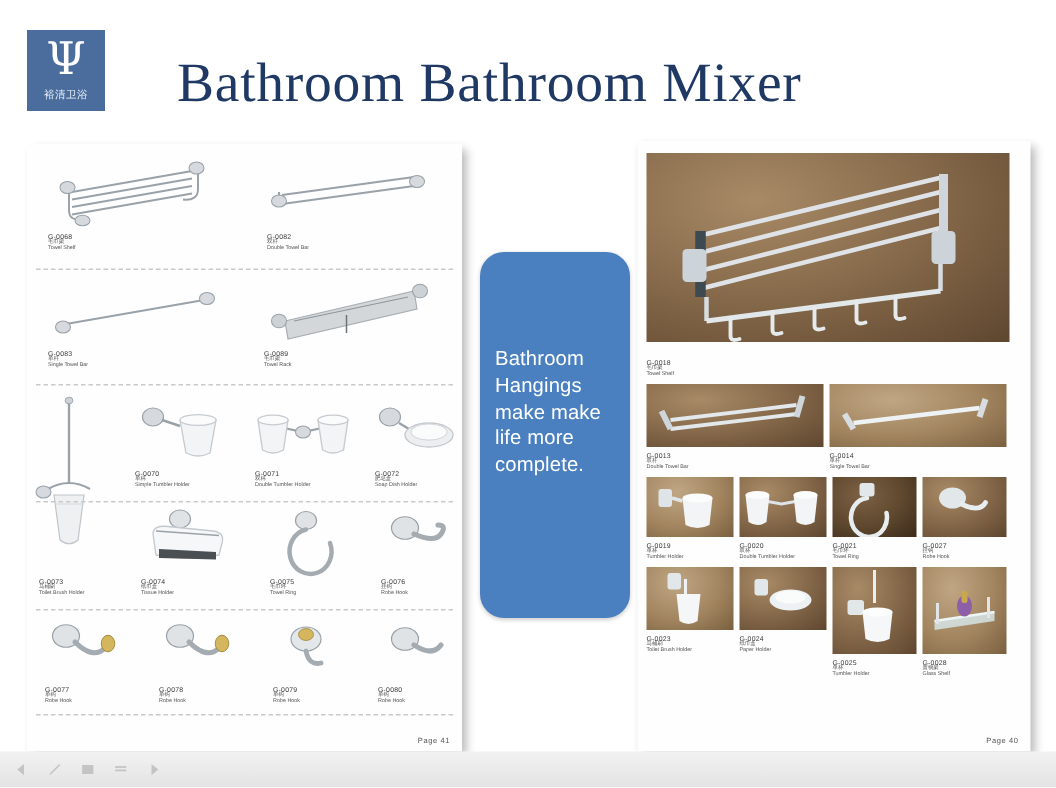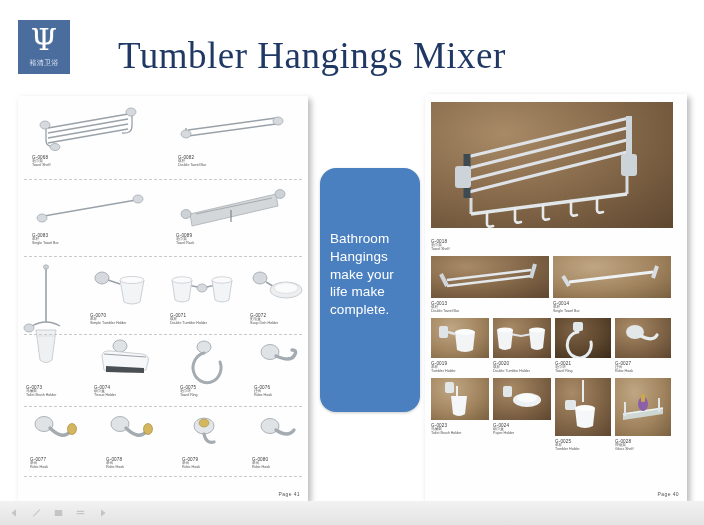--- a/index.html
+++ b/index.html
@@ -105,21 +105,21 @@
 </head>
 <body>
 
 <div id="header">
 
   <div id="logo">
     <div class="psi">Ψ</div>
     <div class="cn">裕清卫浴</div>
   </div>
 
-  <div id="slide-title">Tumbler Hangings Mixer</div>
+  <div id="slide-title">Bathroom Bathroom Mixer</div>
 </div>
 
 <div id="page-left" class="page-sheet">
  <div class="page-inner">
 
   <div class="cell" style="left:14px; top:10px; width:118px; height:62px;">
     <div class="art" style="height:44px;">
       <svg width="118" height="44" viewBox="0 0 118 44">
         <g stroke="#9aa2a9" stroke-width="1.3" fill="none">
           <path d="M16 22 L96 8"></path>
@@ -572,21 +572,21 @@
       <div class="cn">置物架</div>
       <div class="en">Glass Shelf</div>
     </div>
   </div>
 
   <div class="pgnum">Page  40</div>
  </div>
 </div>
 
 <div id="callout">
-  <div class="txt">Bathroom Hangings make your life make complete.</div>
+  <div class="txt">Bathroom Hangings make make life more complete.</div>
 </div>
 
 <div id="taskbar">
   <svg class="tbicon" viewBox="0 0 16 16">
     <path d="M10 3 L4 8 L10 13 Z" fill="#6e6e6e"></path>
   </svg>
   <svg class="tbicon" viewBox="0 0 16 16">
     <path d="M3 13 L5 12 L13 4 L12 3 L4 11 Z" fill="#6e6e6e"></path>
   </svg>
   <svg class="tbicon" viewBox="0 0 16 16">

